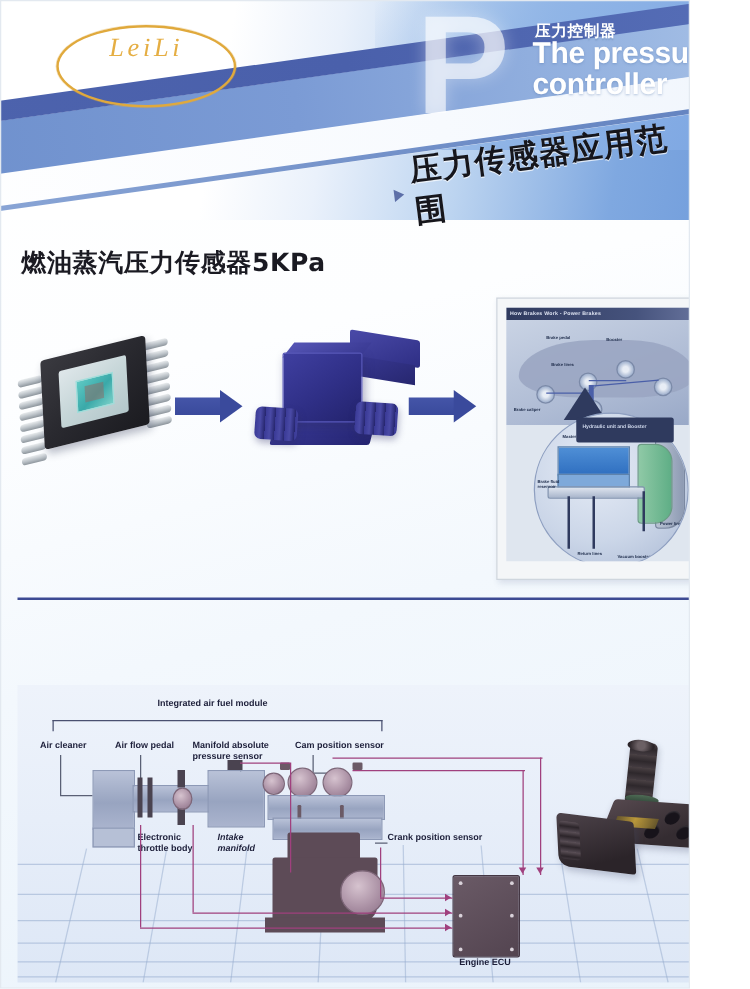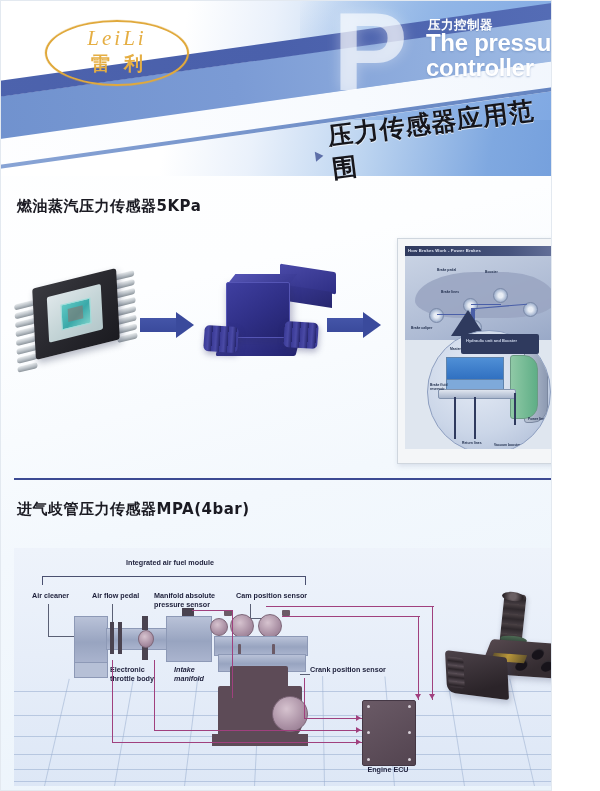--- a/index.html
+++ b/index.html
@@ -90,21 +90,21 @@
     margin-top:4px;
   }
   .ribbon-text{
     font-size:25px;font-weight:700;color:#16161c;letter-spacing:1px;
     font-family:"DejaVu Sans","Liberation Sans",sans-serif;
     text-shadow:0 1px 0 rgba(255,255,255,.7);
   }
 
   
   .sec-title{
-    position:absolute;font-size:15px;font-weight:700;color:#1a1a22;letter-spacing:.5px;
+    position:absolute;font-size:20px;font-weight:700;color:#1a1a22;letter-spacing:.5px;
     font-family:"DejaVu Sans","Liberation Sans",sans-serif;
   }
   #sec1-title{left:17px;top:197px;}
   #sec2-title{left:17px;top:500px;}
 
   .divider{
     position:absolute;left:14px;top:478px;width:572px;height:2px;
     background:#3c4a93;
   }
 
@@ -333,21 +333,20 @@
     <div class="hdr-sky2"></div>
 
     <div class="band band-pale"></div>
     <div class="band band-mid"></div>
     <div class="band band-dark"></div>
     <div class="band band-edge"></div>
 
     <div class="logo">
       <div class="logo-ring"></div>
       <div class="logo-en">LeiLi</div>
-      <div class="logo-cn">雷利</div>
     </div>
 
     <div class="ghost-p">P</div>
     <div class="hdr-cn">压力控制器</div>
     <div class="hdr-en">The pressure controller</div>
   </div>
 
   <div class="ribbon-title">
     <div class="ribbon-tri"></div>
     <div class="ribbon-text">压力传感器应用范围</div>
@@ -451,21 +450,20 @@
 
         <div class="bc-tag">
           <span>Hydraulic unit and Booster</span>
         </div>
       </div>
     </div>
   </div>
 
   <div class="divider"></div>
 
-  <div class="sec-title" id="sec2-title">进气歧管压力传感器MPA(4bar)</div>
 
   <div class="row2">
 
     <div class="floor">
       <div class="fl-h" style="bottom:4px;"></div>
       <div class="fl-h" style="bottom:16px;"></div>
       <div class="fl-h" style="bottom:31px;"></div>
       <div class="fl-h" style="bottom:49px;"></div>
       <div class="fl-h" style="bottom:70px;"></div>
       <div class="fl-h" style="bottom:94px;"></div>

